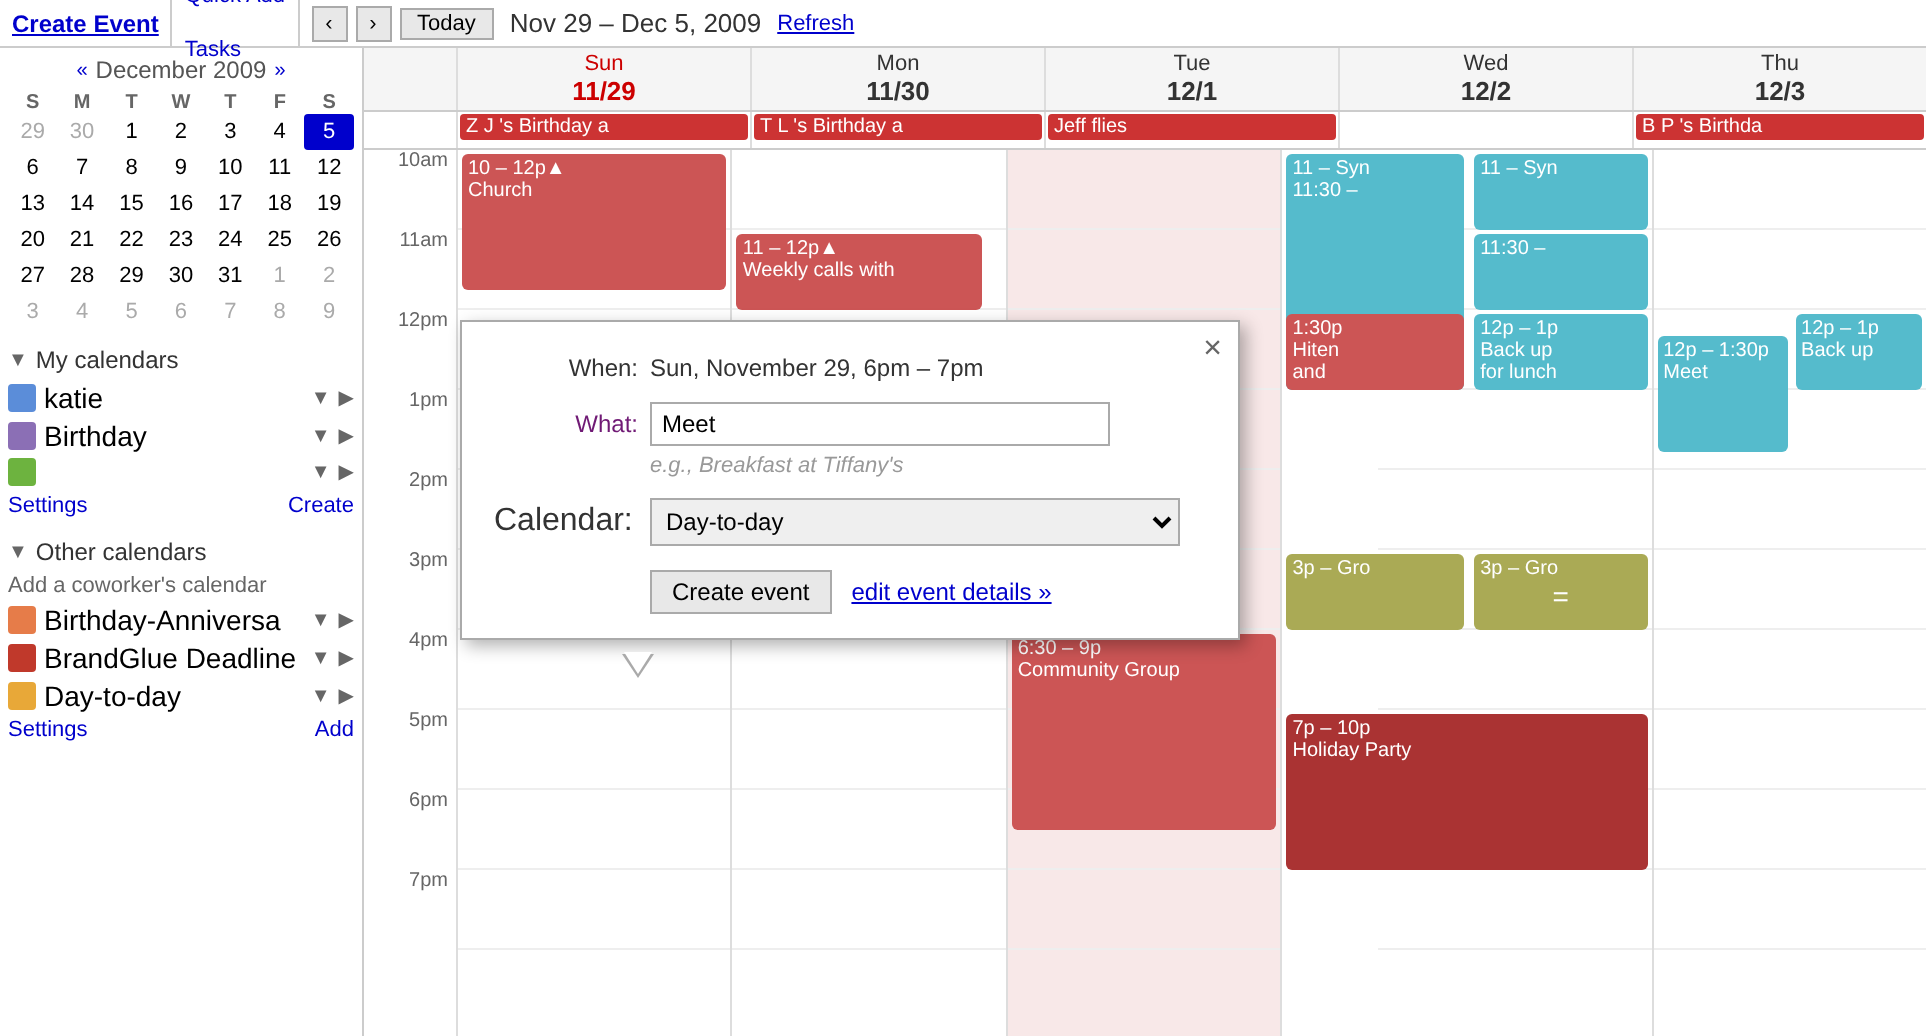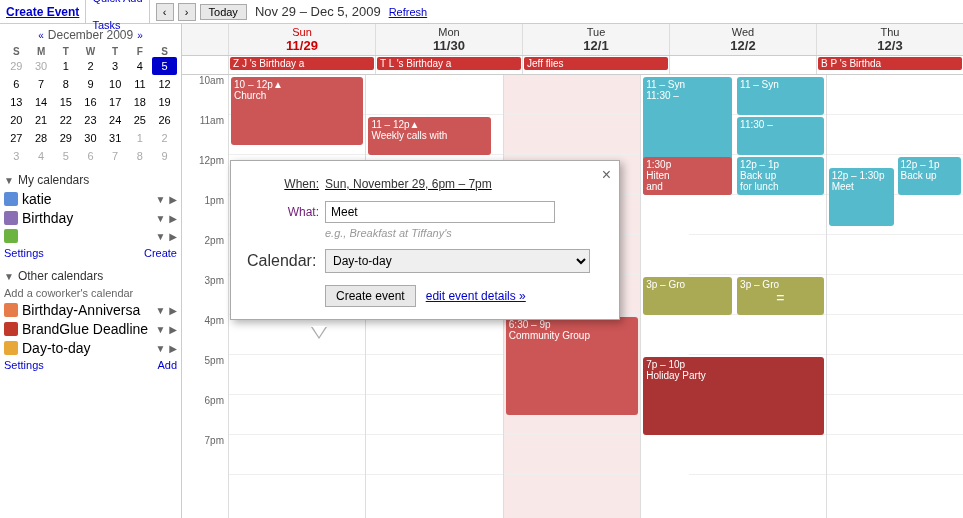--- a/index.html
+++ b/index.html
@@ -434,21 +434,21 @@
 
         </div>
       </div>
     </div>
   </div>
 </div>
 
 <div style="position:absolute; top:160px; left:230px; background:#fff; border:1px solid #aaa; box-shadow:3px 3px 8px rgba(0,0,0,0.3); width:390px; padding:16px 16px 12px 16px; z-index:200;">
   <span style="position:absolute; top:5px; right:8px; cursor:pointer; font-size:16px; color:#666;">×</span>
 
-  <div style="display:flex; align-items:baseline; margin-bottom:10px; gap:6px;text-decoration:underline;">
+  <div style="display:flex; align-items:baseline; margin-bottom:10px; gap:6px;">
     <span style="width:72px; text-align:right; font-size:12px; color:#333; flex-shrink:0;">When:</span>
     <span style="font-size:12px; color:#333;">Sun, November 29, 6pm – 7pm</span>
   </div>
 
   <div style="display:flex; align-items:center; margin-bottom:4px; gap:6px;">
     <span style="width:72px; text-align:right; font-size:12px; color:#701a75; flex-shrink:0;">What:</span>
     <input style="width: 230px; border: 1px solid rgb(170, 170, 170); padding: 3px 5px; font-size: 12px;" value="Meet">
   </div>
   <div style="margin-left:78px; margin-bottom:10px;">
     <span style="font-size:11px; color:#999; font-style:italic;">e.g., Breakfast at Tiffany's</span>

